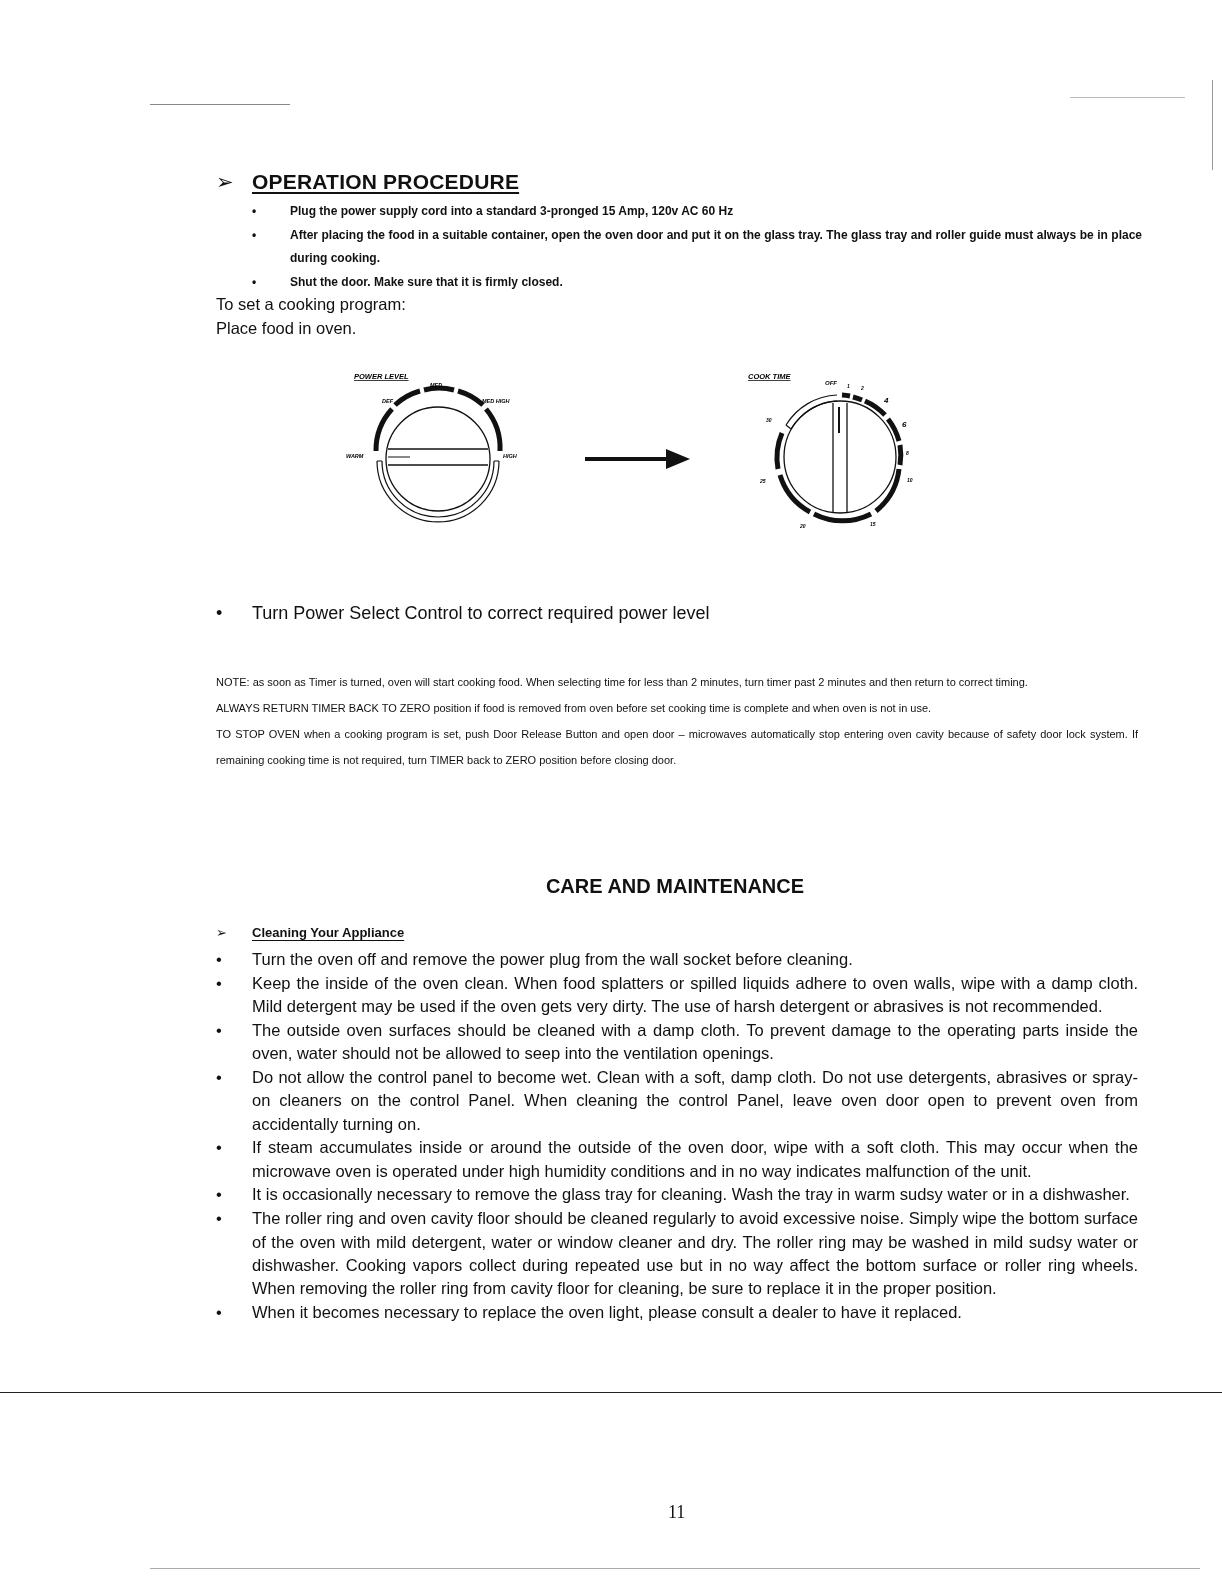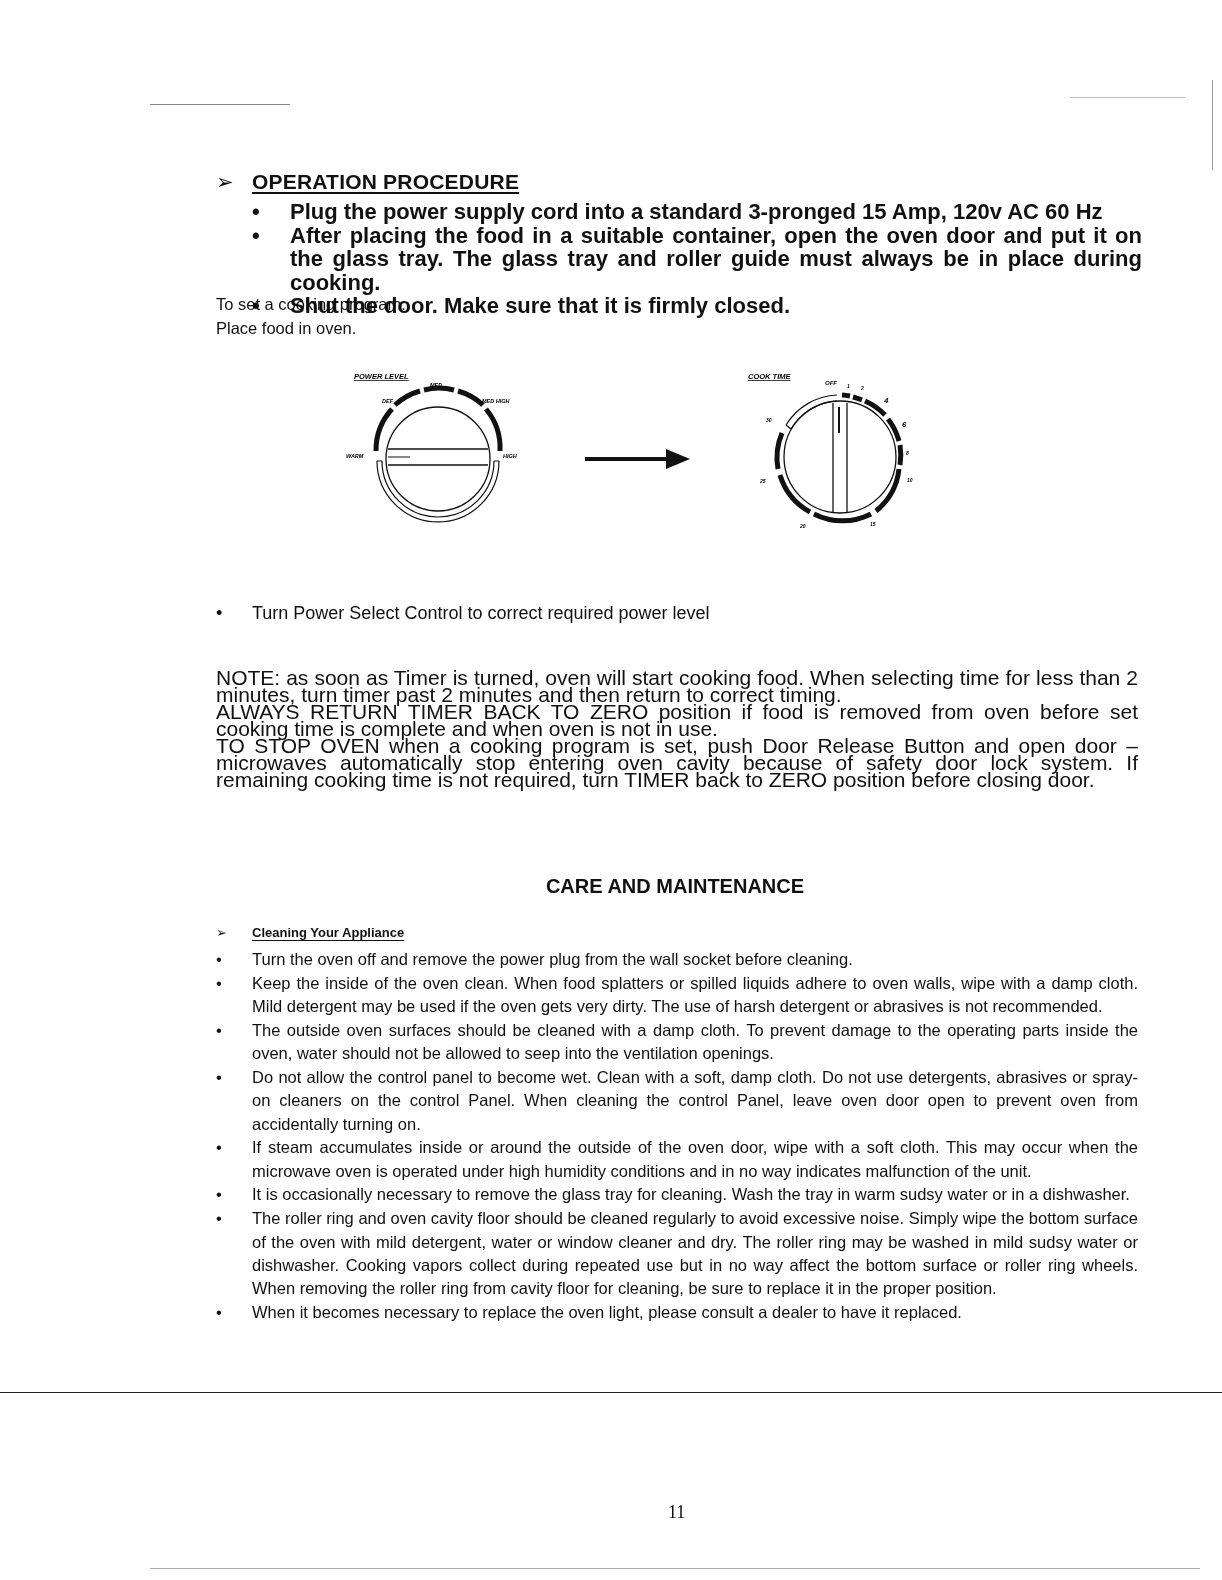--- a/index.html
+++ b/index.html
@@ -11,31 +11,31 @@
   .right-edge { position:absolute; left:1212px; top:80px; width:1px; height:90px; background:#999; }
 
   .h1 { position:absolute; left:216px; top:170px; font-size:21px; font-weight:bold; letter-spacing:0.2px; }
   .h1 .arrow { display:inline-block; width:36px; font-weight:normal; }
   .h1 .title { text-decoration:underline; text-underline-offset:3px; }
 
   .blist { position:absolute; margin:0; padding:0; list-style:none; }
   .blist li { position:relative; padding-left:38px; }
   .blist li::before { content:"•"; position:absolute; left:0; top:0; }
 
-  .ops { left:252px; top:200px; width:890px; font-size:22px; font-weight:bold; line-height:23.5px; text-align:justify; }
+  .ops { left:252px; top:200px; width:890px; font-size:12px; font-weight:bold; line-height:23.5px; text-align:justify; }
   .ops li { padding-left:38px; }
   .plain { position:absolute; left:216px; font-size:16.5px; line-height:23px; }
 
   .dial-area { position:absolute; left:340px; top:365px; width:600px; height:175px; }
   svg text { font-family:"Liberation Sans", sans-serif; font-style:italic; font-weight:bold; }
 
   .steps { left:216px; top:601px; width:900px; font-size:18px; line-height:24px; }
   .steps li { padding-left:36px; }
 
-  .note { position:absolute; left:216px; top:669px; width:922px; font-size:21px; line-height:17px; text-align:justify; }
+  .note { position:absolute; left:216px; top:669px; width:922px; font-size:11px; line-height:26px; text-align:justify; }
   .note p { margin:0; }
 
   .h2 { position:absolute; left:0; width:1350px; top:875px; text-align:center; font-size:20px; font-weight:bold; }
   .h3 { position:absolute; left:216px; top:925px; font-size:13px; font-weight:bold; }
   .h3 .arrow { display:inline-block; width:36px; font-weight:normal; }
   .h3 .title { text-decoration:underline; text-underline-offset:3px; }
 
   .care { left:216px; top:948px; width:922px; font-size:16.5px; line-height:23.3px; text-align:justify; }
   .care li { padding-left:36px; margin-bottom:0.5px; }
 

